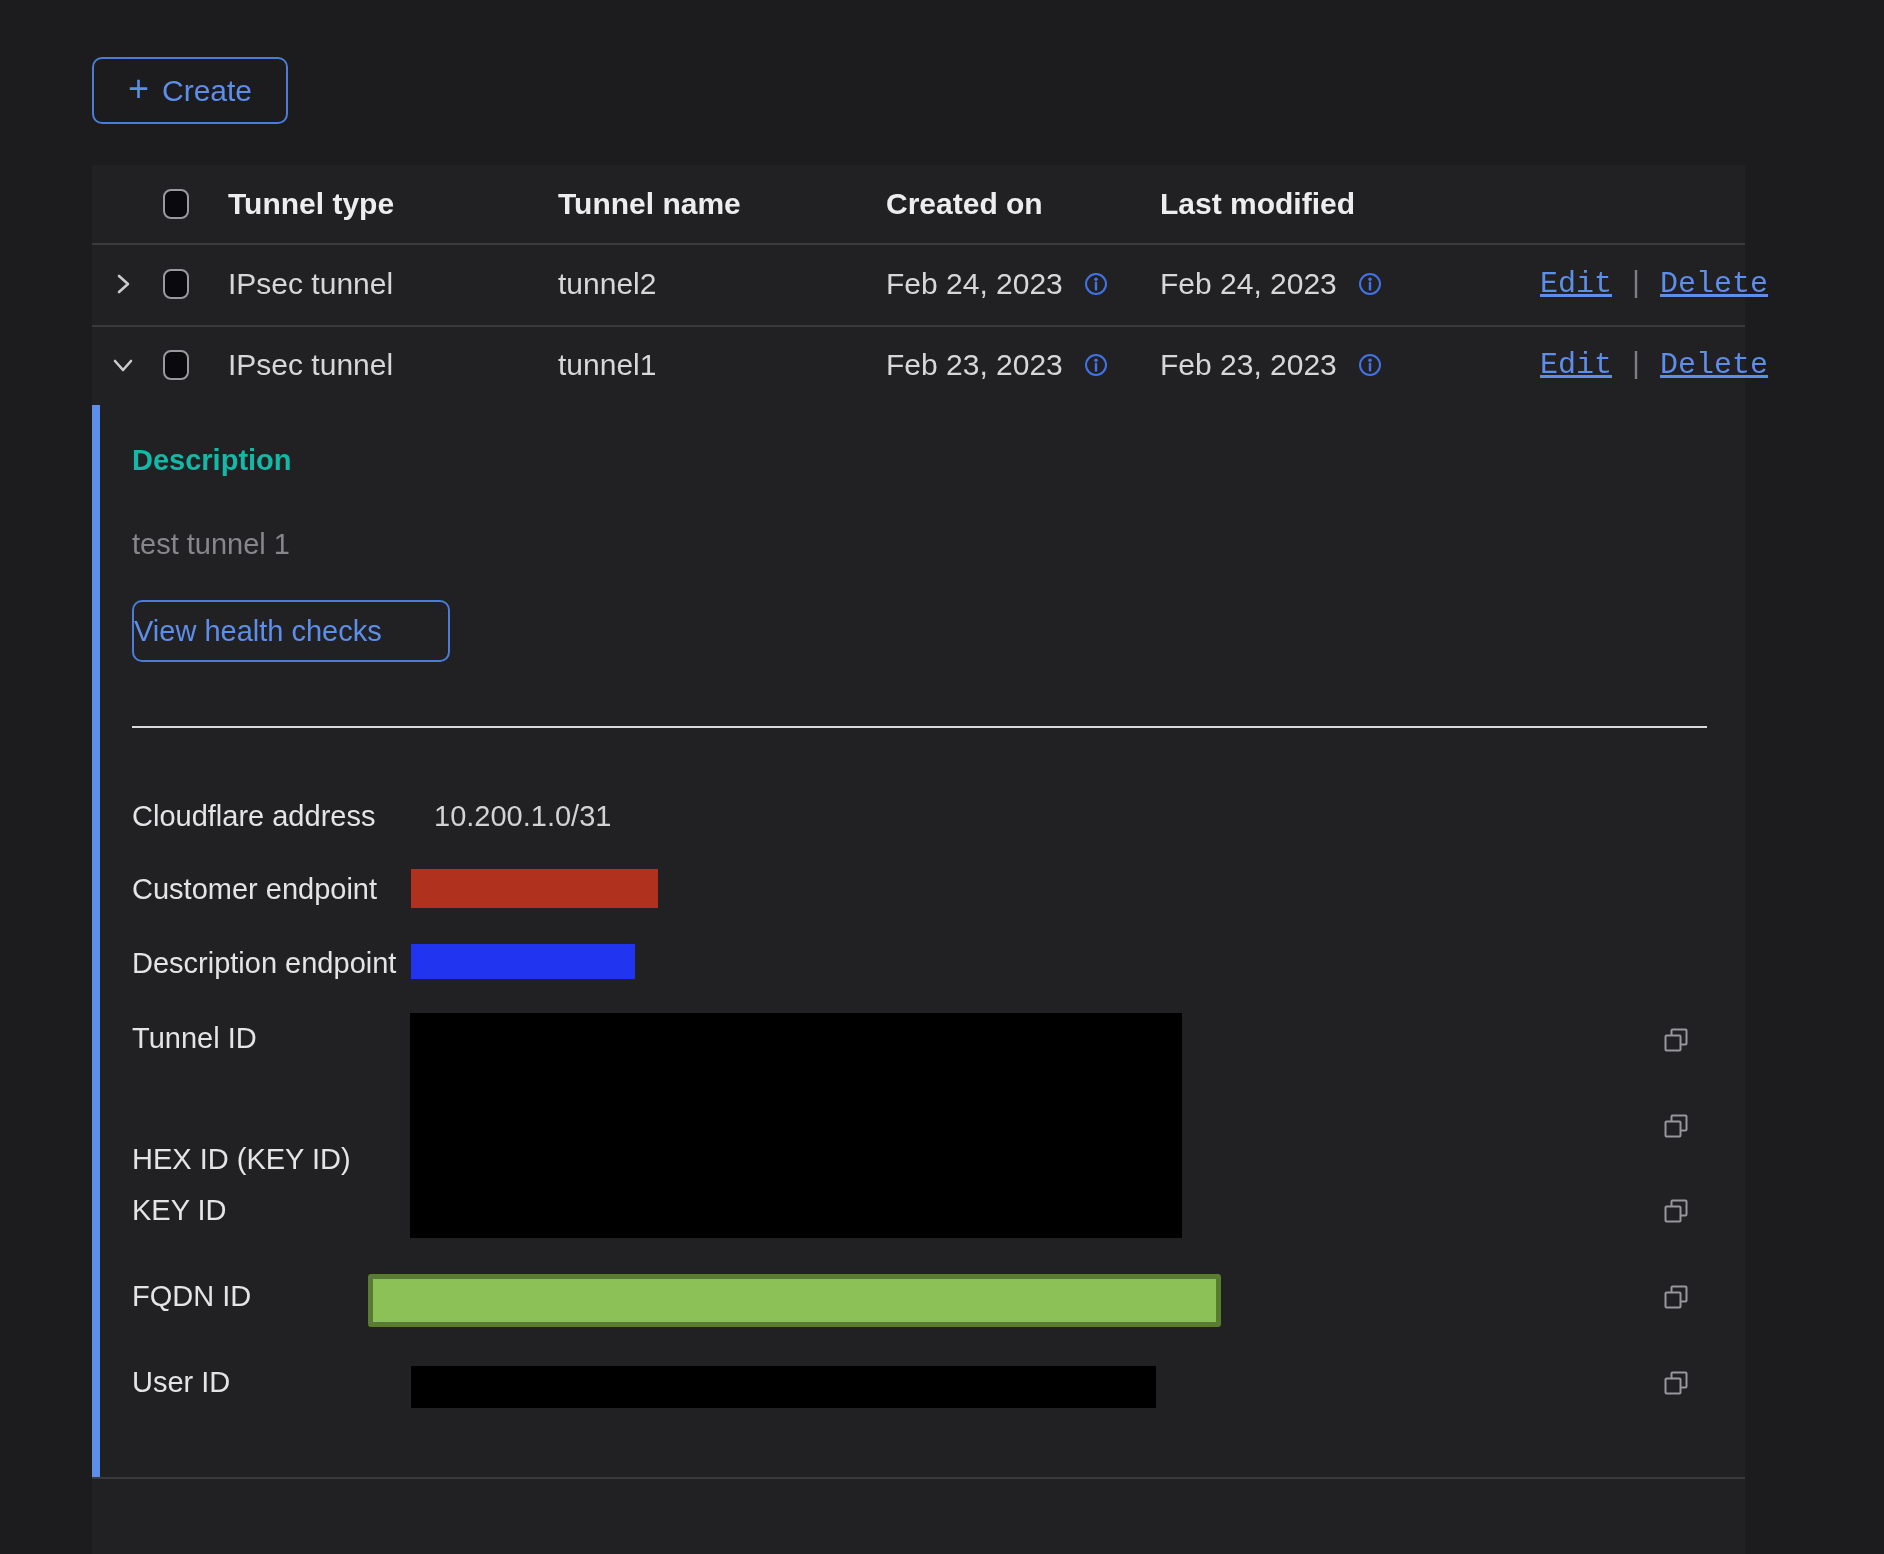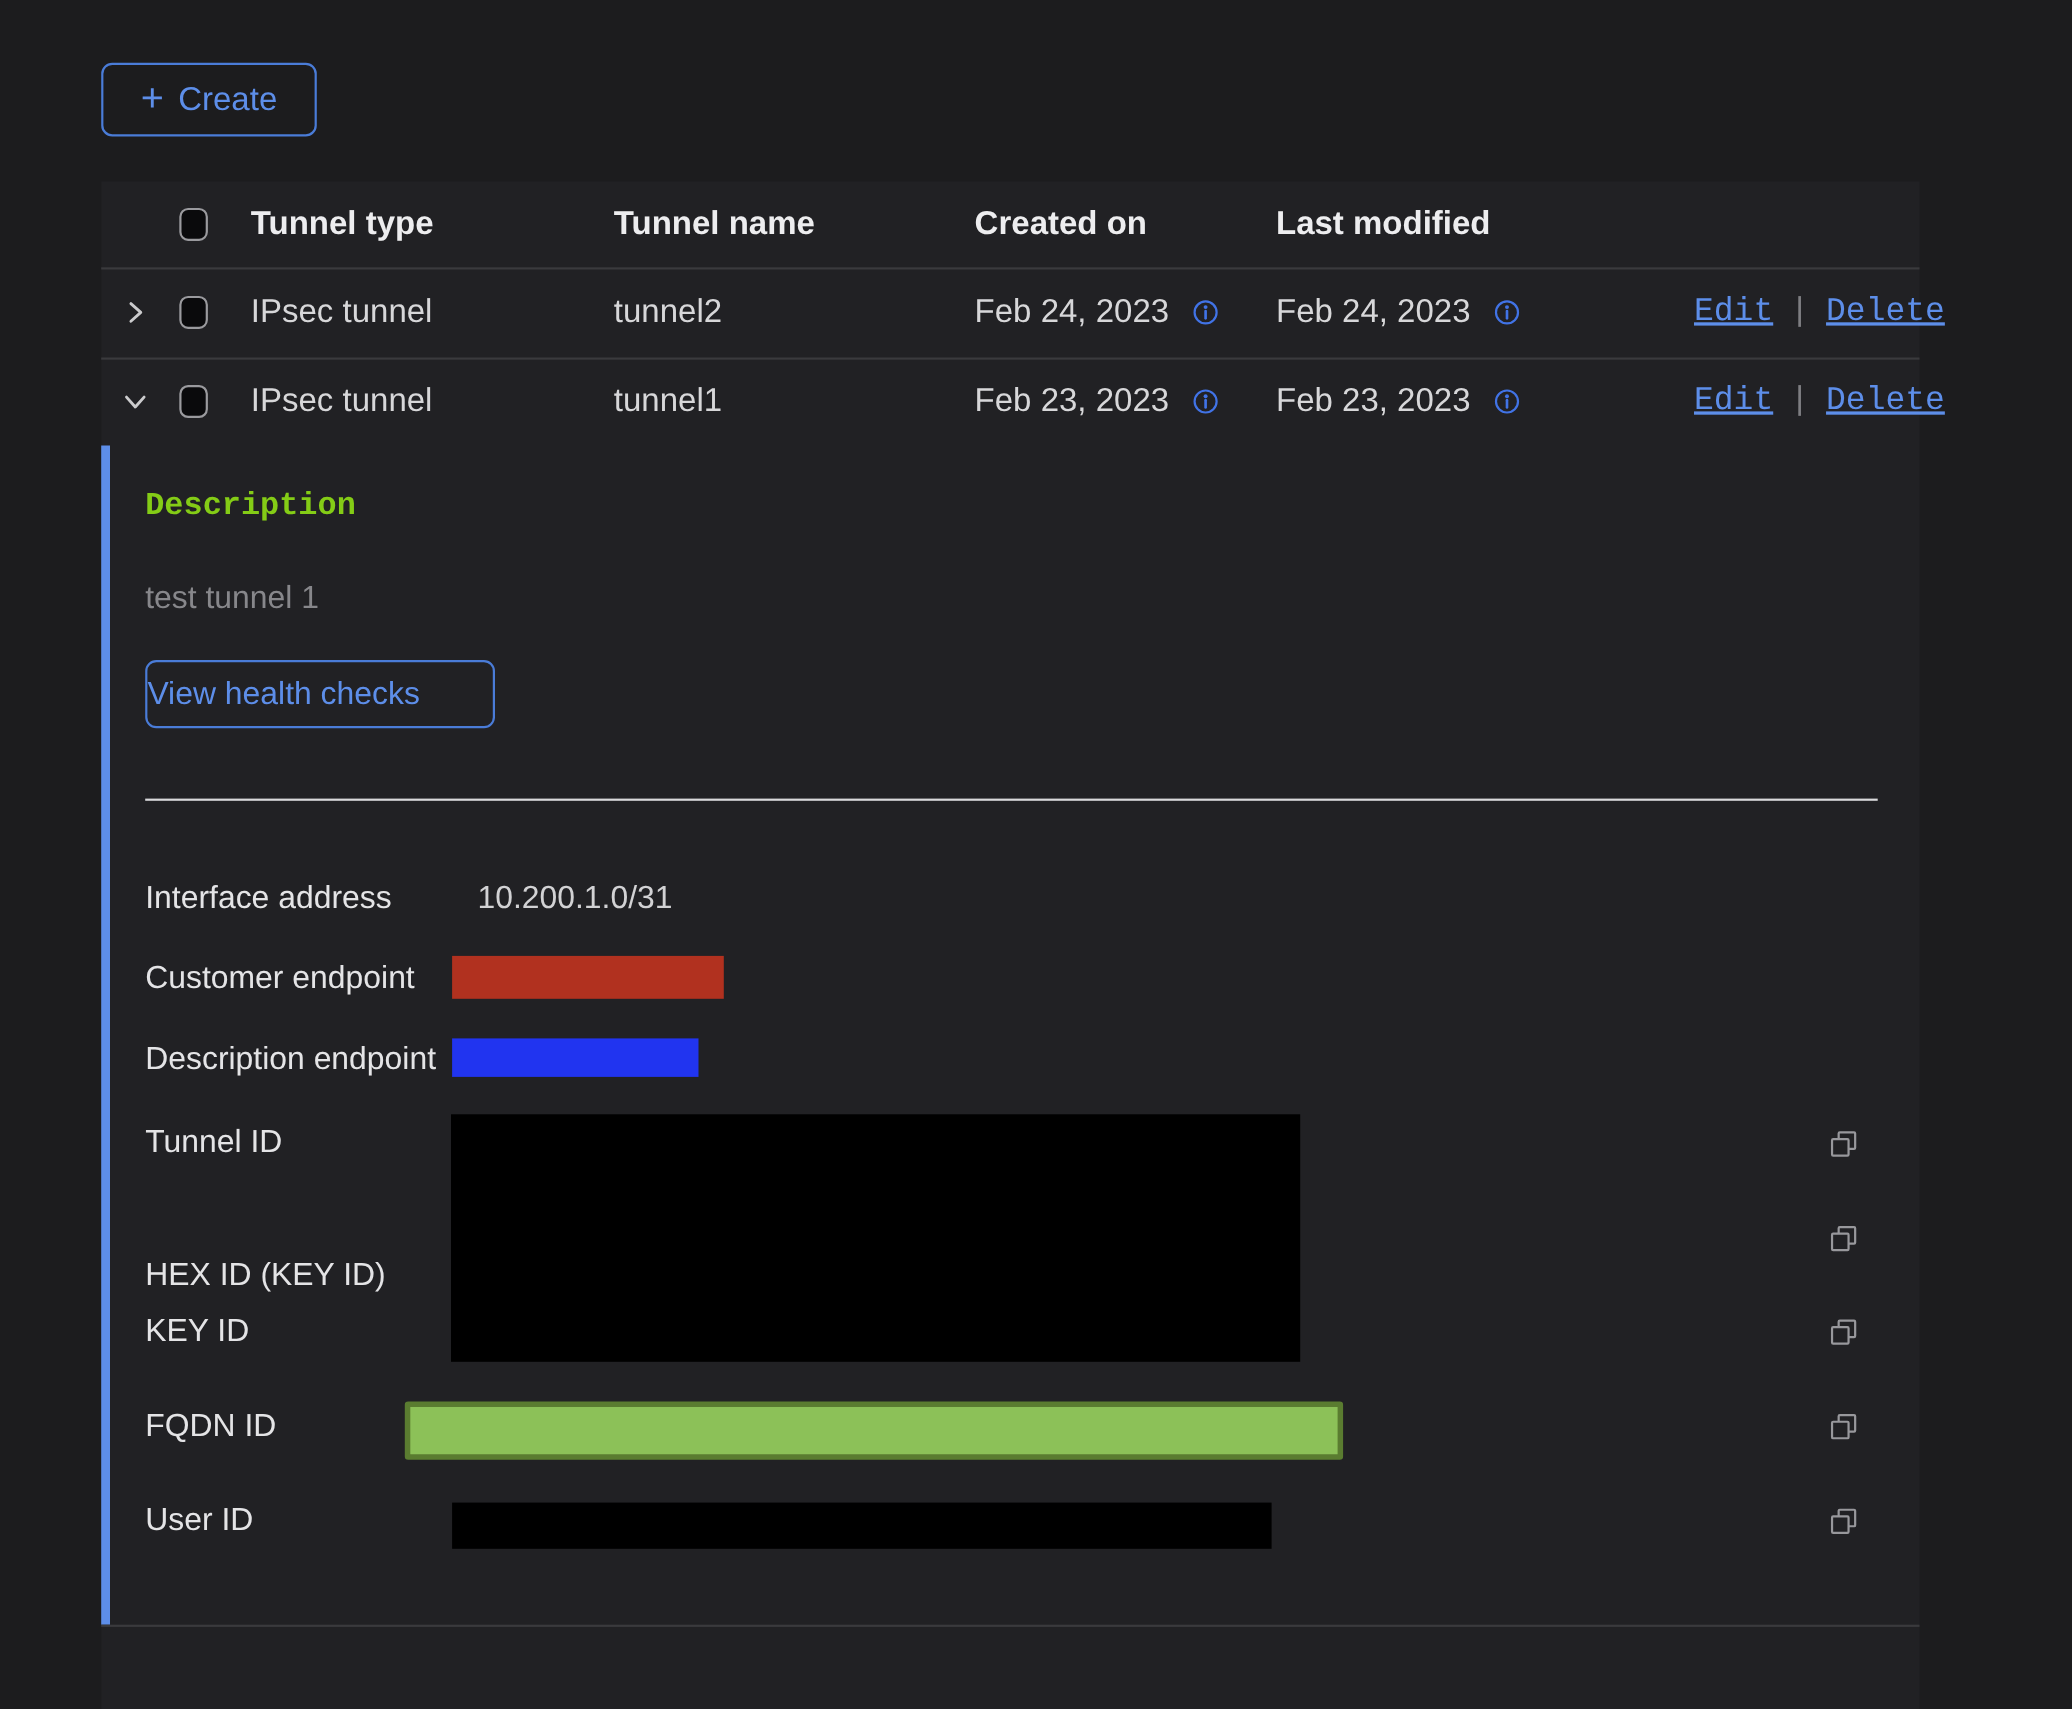--- a/index.html
+++ b/index.html
@@ -31,21 +31,21 @@
 
   .divider { position:absolute; left:0; width:1653px; height:2px; background:#3a3a3d; }
 
   .checkbox { width:26px; height:30px; border:2.5px solid #9a9a9e; border-radius:8px;
               background:#0a0a0c; cursor:pointer; }
 
   
   .bluebar { position:absolute; left:0; top:240px; width:8px; height:1072px; background:#5d8ee9; }
   .lbl { position:absolute; left:40px; height:40px; line-height:40px; font-size:29px; color:#e4e4e6; white-space:nowrap; }
   .val { position:absolute; height:40px; line-height:40px; font-size:29px; color:#d2d2d4; white-space:nowrap; }
-  .desc-label { top:275px; font-weight:600; color:#84cc16;font-family:Liberation Mono, monospace; }
+  .desc-label { top:275px; font-weight:600; color:#14b8a6; }
   .desc-text  { top:359px; color:#87878b;text-align:right; }
   .btn-health { position:absolute; left:40px; top:435px; width:318px; height:62px;
     border:2px solid #4a7cd8; border-radius:10px; background:transparent;
     color:#5d8ee9; font-size:29px; display:flex; align-items:center; cursor:pointer; }
   .white-div { position:absolute; left:40px; top:561px; width:1575px; height:2px; background:#d9d9db; }
 
   .redact { position:absolute; }
   .red-block   { left:319px; top:704px; width:247px; height:39px; background:#b1311f; }
   .blue-block  { left:319px; top:779px; width:224px; height:35px; background:#2134f0; }
   .black-group { left:318px; top:848px; width:772px; height:225px; background:#000000; }
@@ -150,21 +150,21 @@
 
   <div class="lbl desc-label">Description</div>
   <div class="lbl desc-text">test tunnel 1</div>
 
   <button class="btn-health">
     <span>View health checks</span>
   </button>
 
   <div class="white-div"></div>
 
-  <div class="lbl" style="top:631px">Interface address</div>
+  <div class="lbl" style="top:631px">Cloudflare address</div>
   <div class="val" style="left:342px; top:631px">10.200.1.0/31</div>
 
   <div class="lbl" style="top:704px">Customer endpoint</div>
   <div class="redact red-block"></div>
 
   <div class="lbl" style="top:778px">Description endpoint</div>
   <div class="redact blue-block"></div>
 
   <div class="lbl" style="top:853px">Tunnel ID</div>
   <div class="lbl" style="top:974px">HEX ID (KEY ID)</div>

